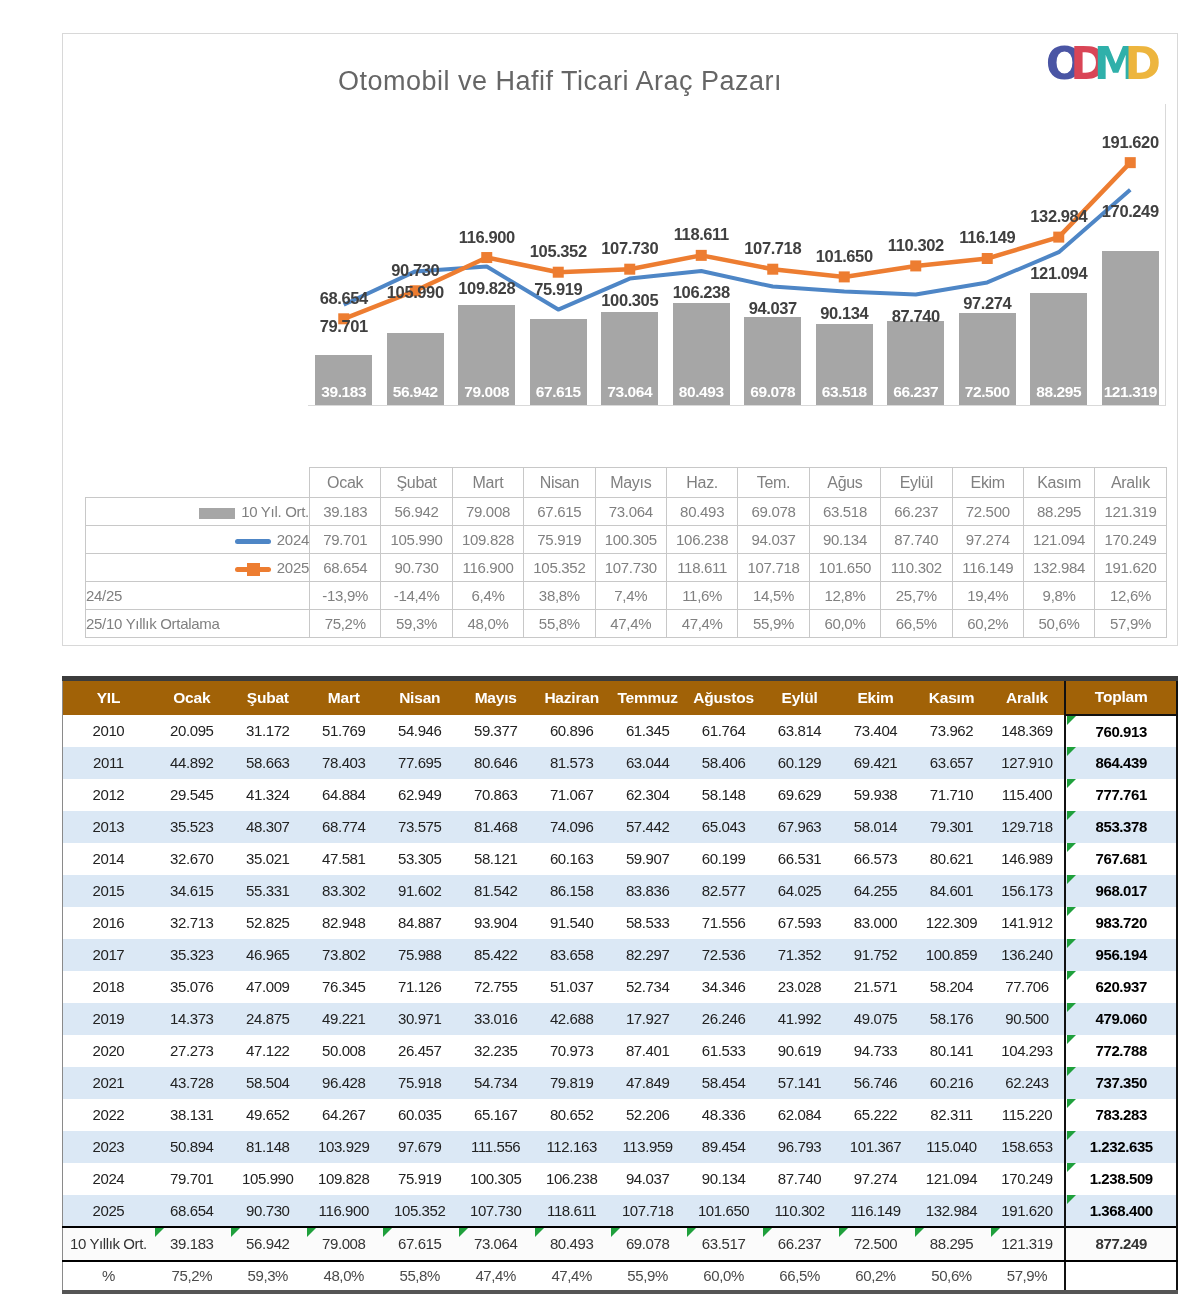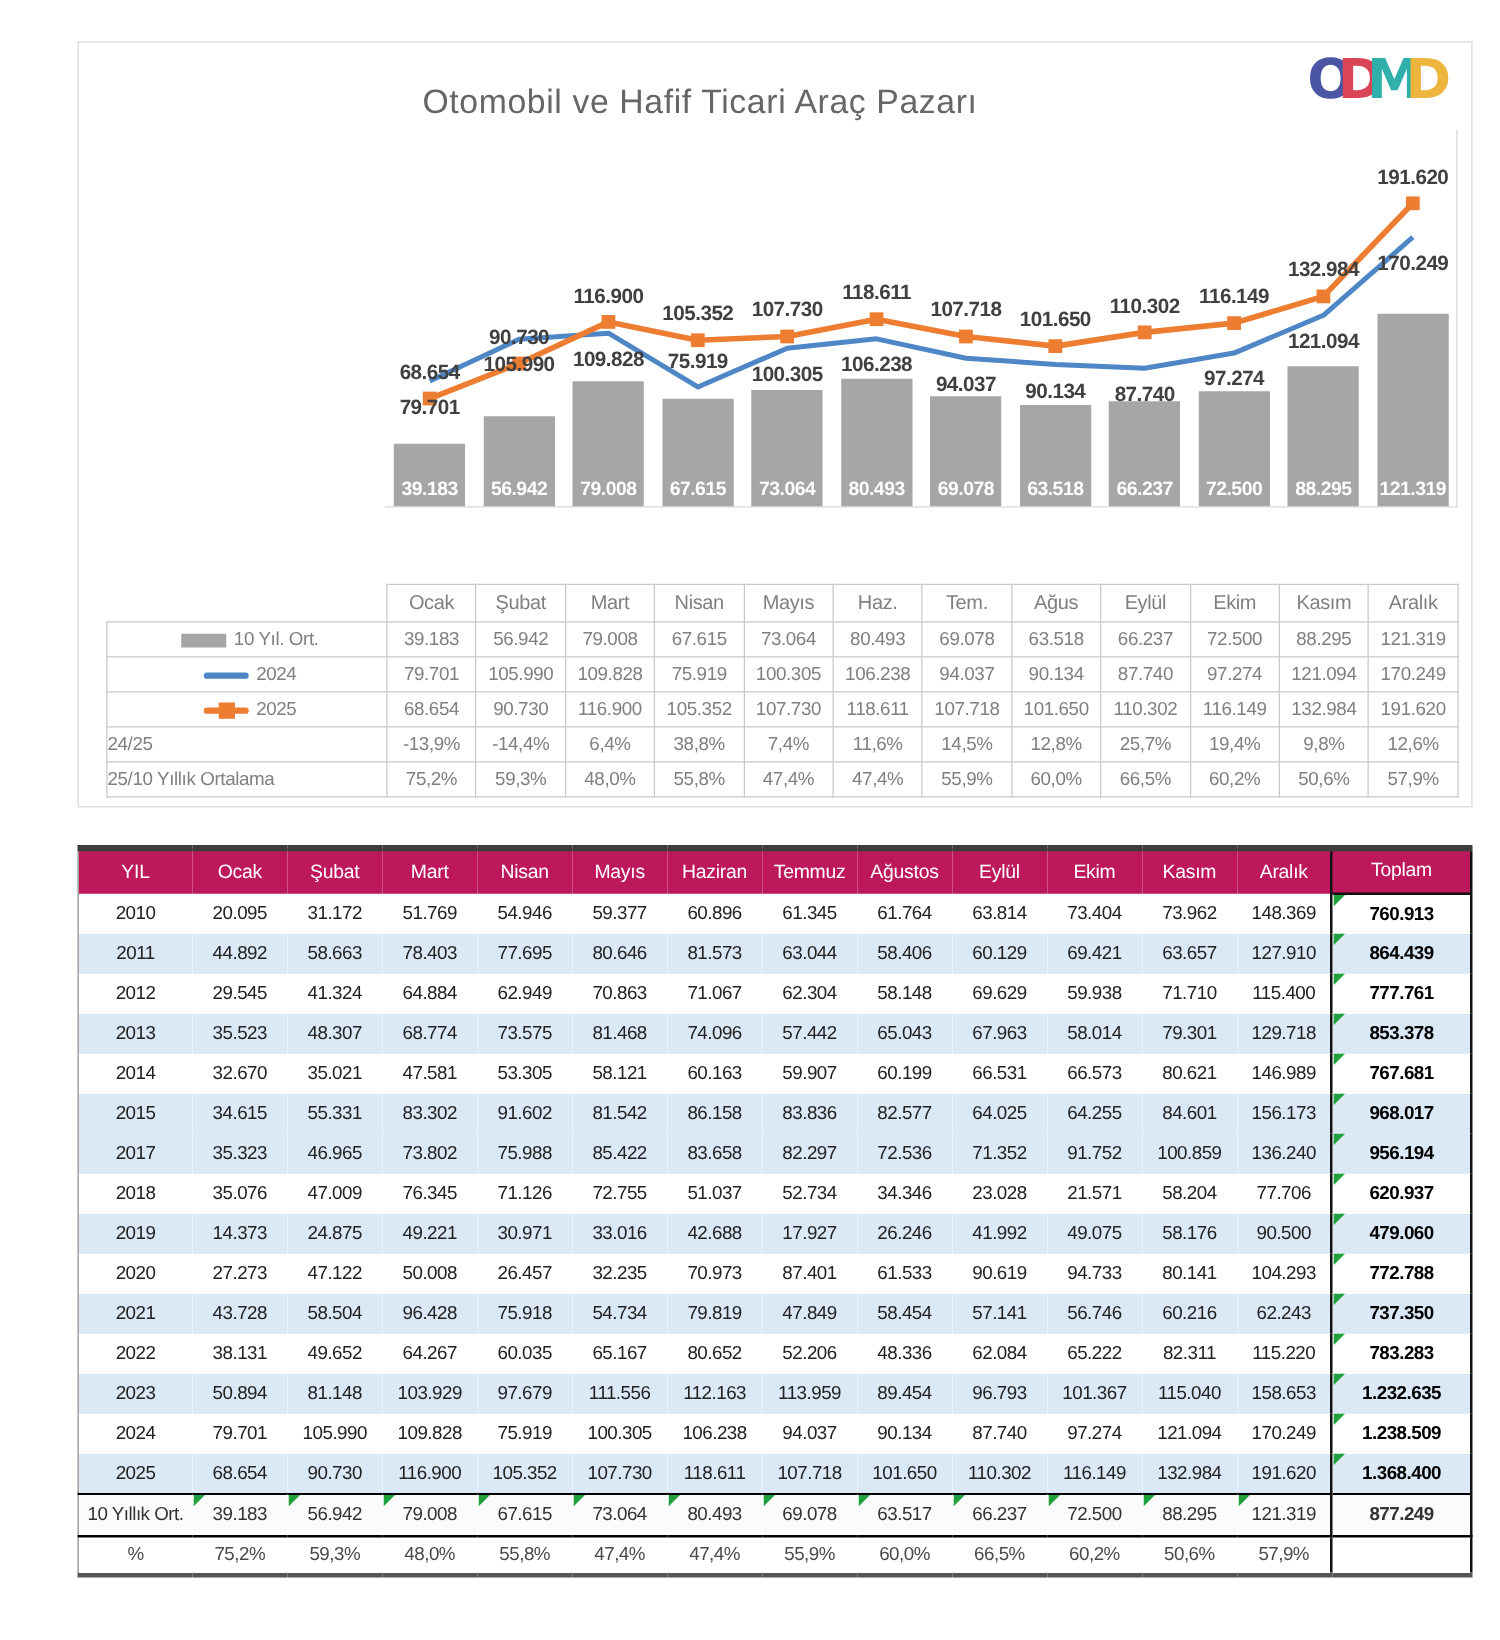--- a/index.html
+++ b/index.html
@@ -28,34 +28,34 @@
               font-size: 16.5px; font-weight: bold; letter-spacing: -0.4px; white-space: nowrap; }
   .chart-svg { position: absolute; left: 0; top: 0; overflow: visible; }
 
   
   .sum-table { position: absolute; left: 22px; top: 433px; border-collapse: collapse;
                table-layout: fixed; }
   .sum-table td { border: 1px solid #c8c8c8; height: 28px; text-align: center;
                   color: #808080; font-size: 15px; letter-spacing: -0.3px; white-space: nowrap; }
   .sum-table tr.head td { height: 30px; font-size: 16px; }
   .sum-table td.blank { border: none; }
-  .sum-table td.lab { text-align: center; padding-left: 5px; }
+  .sum-table td.lab { text-align: right; padding-left: 5px; }
   .sum-table td.lab-c { text-align: left; }
   .sw { display: inline-block; vertical-align: middle; margin-right: 6px; position: relative; }
   .sw-bar { width: 36px; height: 11px; background: #a6a6a6; }
   .sw-line { width: 36px; height: 5px; border-radius: 3px; }
   .sw-mark { position: absolute; left: 12px; top: -4px; width: 13px; height: 13px; }
 
   
   .main-table { position: absolute; left: 62px; top: 676px; width: 1116px;
                 border-collapse: collapse; table-layout: fixed;
                 border-top: 5px solid #3c3c3c; border-left: 1px solid #8a8a8a;
                 border-right: 1px solid #8a8a8a; }
-  .main-table th { background: #be185d; color: #fff; font-size: 15.5px; height: 36px;
-                   font-weight: normal; letter-spacing: -0.2px; }
+  .main-table th { background: #a16207; color: #fff; font-size: 15.5px; height: 36px;
+                   font-weight: bold; letter-spacing: -0.2px; }
   .main-table td { height: 32px; text-align: center; font-size: 15px; color: #222;
                    letter-spacing: -0.4px; white-space: nowrap; position: relative; }
   .main-table tr.alt td { background: #dbe8f5; }
   .main-table td.total { font-weight: bold; color: #000;
                          border-left: 2px solid #111; border-right: 2px solid #111; }
   .main-table th.total-h { border-left: 2px solid #111; border-right: 2px solid #111; }
   .main-table tr.first-data td.total { border-top: 2px solid #111; }
   .main-table tr.foot-avg td { background: #fbfbfb; color: #333; height: 34px;
                                border-top: 2px solid #000; border-bottom: 2px solid #000; }
   .main-table tr.foot-avg td.total { border-bottom: 2px solid #000; }
@@ -357,20 +357,36 @@
         <td>81.542</td>
         <td>86.158</td>
         <td>83.836</td>
         <td>82.577</td>
         <td>64.025</td>
         <td>64.255</td>
         <td>84.601</td>
         <td>156.173</td>
         <td class="total"><span class="tri"></span>968.017</td>
       </tr>
+      <tr class="">
+        <td>2016</td>
+        <td>32.713</td>
+        <td>52.825</td>
+        <td>82.948</td>
+        <td>84.887</td>
+        <td>93.904</td>
+        <td>91.540</td>
+        <td>58.533</td>
+        <td>71.556</td>
+        <td>67.593</td>
+        <td>83.000</td>
+        <td>122.309</td>
+        <td>141.912</td>
+        <td class="total"><span class="tri"></span>983.720</td>
+      </tr>
       <tr class="alt ">
         <td>2017</td>
         <td>35.323</td>
         <td>46.965</td>
         <td>73.802</td>
         <td>75.988</td>
         <td>85.422</td>
         <td>83.658</td>
         <td>82.297</td>
         <td>72.536</td>

